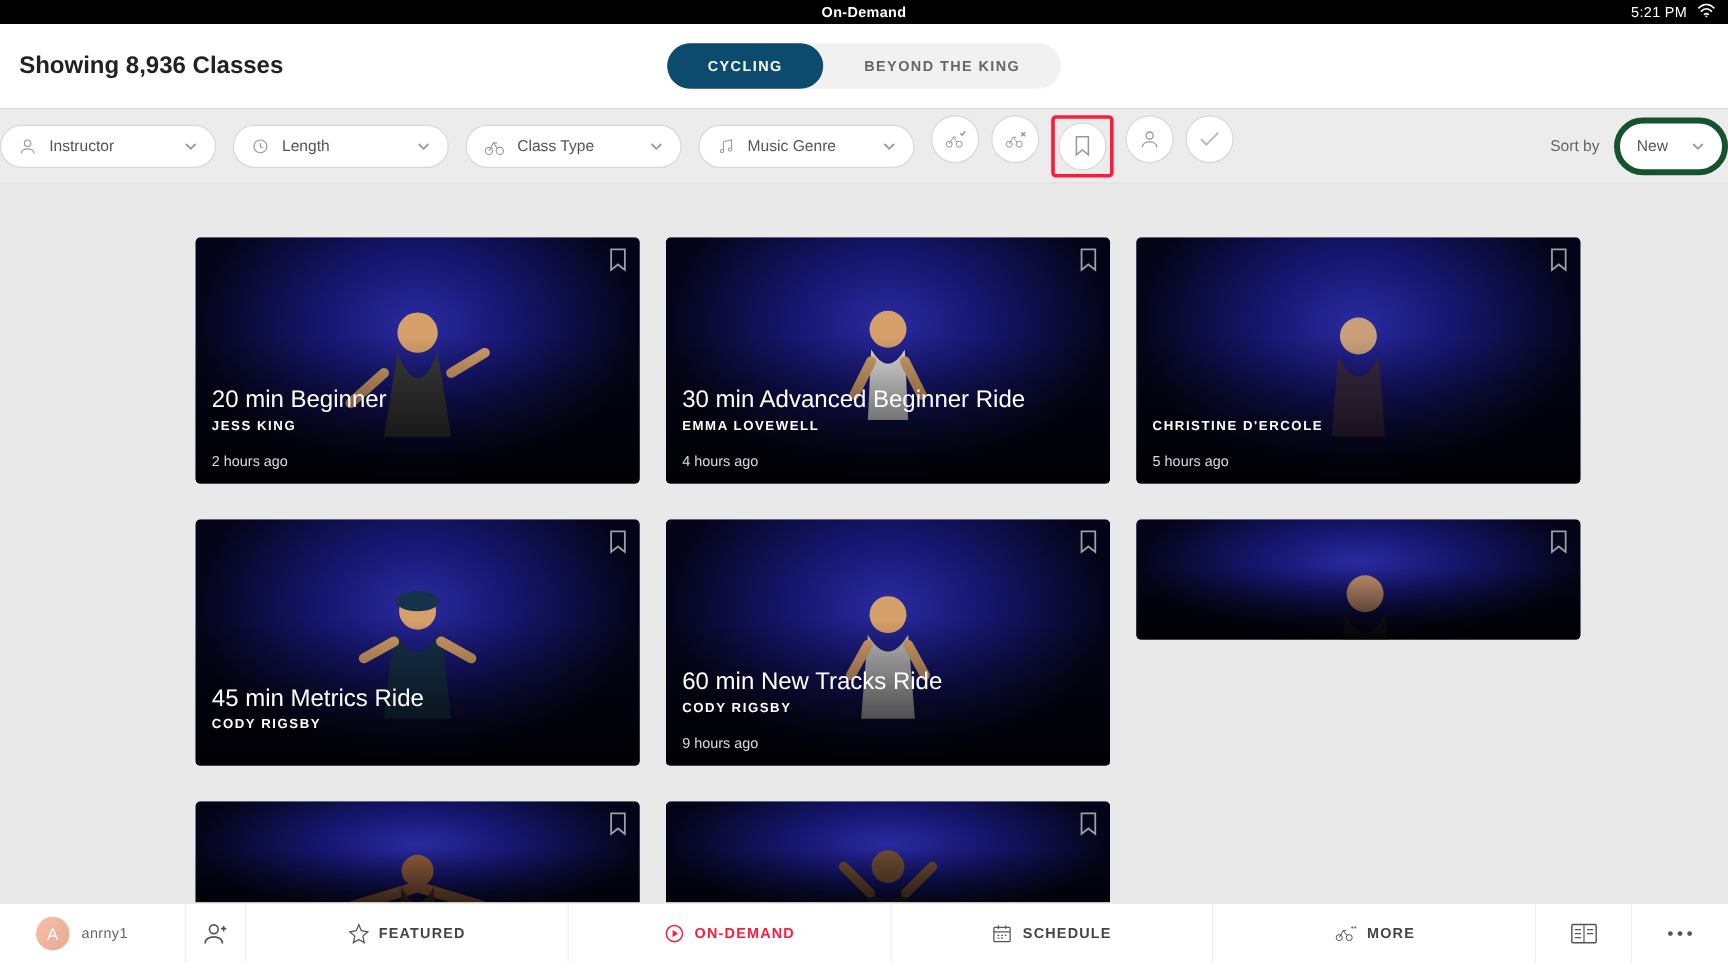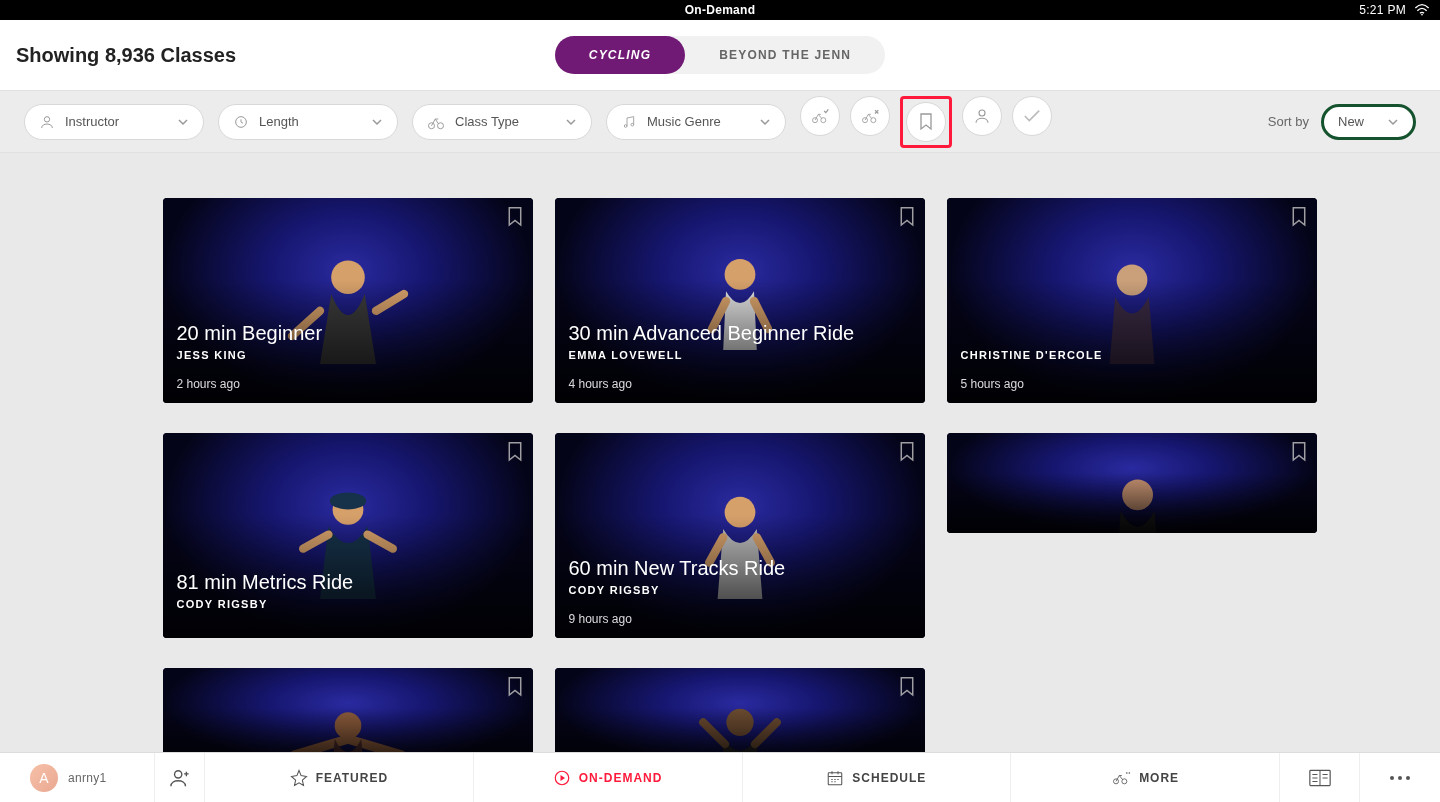--- a/index.html
+++ b/index.html
@@ -1,39 +1,39 @@
 <!DOCTYPE html>
 <html><head>
 <meta charset="utf-8">
 <style>
   * { box-sizing: border-box; margin: 0; padding: 0; }
   html, body { width: 1440px; height: 802px; font-family: -apple-system, Helvetica, Arial, sans-serif; background: #e9e9e9; overflow: hidden; }
   
   .status-bar { height: 20px; background: #000; color: #fff; display: flex; align-items: center; justify-content: center; position: relative; font-size: 12px; letter-spacing: .3px; }
   .status-bar .title { font-weight: 600; }
-  .status-right { position: absolute; right: 10px; display: flex; align-items: center; gap: 8px; font-size: 12px; }
+  .status-right { position: absolute; right: 10px; display: flex; align-items: flex-start; gap: 8px; font-size: 12px; }
   
   .tab-header { height: 70px; background: #fff; display: flex; align-items: center; position: relative; }
   .showing { position: absolute; left: 16px; font-size: 20px; font-weight: 600; color: #222; }
   .pill-group { margin: 0 auto; background: #f1f1f1; border-radius: 40px; display: flex; height: 38px; }
   .pill { display: flex; align-items: center; padding: 0 34px; border-radius: 40px; font-size: 12px; letter-spacing: 1.2px; font-weight: 700; color: #666; cursor: pointer; }
-  .pill.active { background: #701a75; color: #fff; font-style: italic; }
-  
-  .filter-row { height: 63px; background: #ececec; display: flex; align-items: center; padding: 0 24px; gap: 14px; border-top: 1px solid #e0e0e0; border-bottom: 1px solid #e0e0e0;}
+  .pill.active { background: #0c4a6e; color: #fff; }
+  
+  .filter-row { height: 63px; background: #ececec; display: flex; align-items: center; padding: 0 0; gap: 14px; border-top: 1px solid #e0e0e0; border-bottom: 1px solid #e0e0e0;}
   .filter { background: #fff; border: 1px solid #d8d8d8; border-radius: 30px; height: 36px; width: 180px; display: flex; align-items: center; padding: 0 14px; gap: 10px; cursor: pointer; color: #555; font-size: 13px; }
   .filter svg, .circle-btn svg { flex-shrink: 0; }
   .filter .chevron { margin-left: auto; }
   .filter.wide { width: 180px; }
   .circle-group { display: flex; gap: 10px; }
   .circle-btn { background: #fff; border: 1px solid #d8d8d8; border-radius: 50%; height: 40px; width: 40px; display: flex; align-items: center; justify-content: center; cursor: pointer; }
   .circle-btn.highlight { box-sizing: content-box; border: 3px solid #ff1a3b; border-radius: 4px; width: 40px; height: 46px; padding: 0 3px; background: transparent;}
   .circle-btn.highlight .inner { background:#fff; border:1px solid #d8d8d8; border-radius:50%; width:40px; height:40px; display:flex; align-items:center; justify-content:center;}
   .sort-wrap { margin-left: auto; display: flex; align-items: center; gap: 12px; text-align: center; }
   .sort-label { font-size: 13px; color: #666; }
-  .sort-btn { background: #fff; border: 3px solid #14532d; border-radius: 30px; height: 36px; min-width: 95px; display: flex; align-items: center; padding: 0 14px; gap: 8px; cursor: pointer; color: #555; font-size: 13px; }
+  .sort-btn { background: #fff; border: 5px solid #14532d; border-radius: 30px; height: 48px; min-width: 95px; display: flex; align-items: center; padding: 0 14px; gap: 8px; cursor: pointer; color: #555; font-size: 13px; }
   
   .grid { padding: 45px 109px 0 148px; display: grid; grid-template-columns: repeat(3, 370px); gap: 30px 22px; justify-content: center; }
   .card { position: relative; height: 205px; border-radius: 4px; overflow: hidden; background: #0a0a2a; cursor: pointer; }
   .card .bg { position:absolute; inset:0; background: radial-gradient(ellipse at 50% 35%, #2a2aa0 0%, #161670 30%, #040418 70%); }
   .card .vignette { position:absolute; inset:0; background: linear-gradient(to top, rgba(0,0,0,.85) 0%, rgba(0,0,0,.2) 45%, rgba(0,0,0,0) 60%); }
   .card .bm { position:absolute; top:8px; right:10px; color: #bbb; opacity:.85;}
   .card .info { position:absolute; left:14px; bottom:12px; right:14px; color:#fff; }
   .card .title { font-size: 20px; font-weight: 500; margin-bottom: 4px; }
   .card .inst { font-size: 11px; letter-spacing: 1.3px; font-weight:700; margin-bottom: 16px; text-transform: uppercase;}
   .card .time { font-size: 12px; opacity: .85;}
@@ -63,21 +63,21 @@
         <path d="M2 6 Q12 -4 22 6 M5 10 Q12 3 19 10 M9 14 Q12 11 15 14" stroke="#fff" stroke-width="2"></path>
         <circle cx="12" cy="16" r="1.2" fill="#fff" stroke="none"></circle>
       </svg>
   </div>
 </div>
 
 <div class="tab-header">
   <div class="showing">Showing 8,936 Classes</div>
   <div class="pill-group">
     <div class="pill active">CYCLING</div>
-    <div class="pill">BEYOND THE JENN</div>
+    <div class="pill">BEYOND THE KING</div>
   </div>
 </div>
 
 <div class="filter-row">
   <div class="filter">
     <svg width="16" height="16" viewBox="0 0 24 24">
         <circle cx="12" cy="8" r="4" stroke="#999" stroke-width="1.5"></circle>
         <path d="M4 21c0-4 4-6 8-6s8 2 8 6" stroke="#999" stroke-width="1.5"></path>
       </svg>
     <span>Instructor</span>
@@ -224,21 +224,21 @@
         <circle cx="50" cy="26" r="11" fill="#d6a06a" stroke="none"></circle>
         <ellipse cx="50" cy="20" rx="13" ry="6" fill="#16324a" stroke="none"></ellipse>
         <path d="M36 38 Q50 62 64 38 L70 90 L30 90 Z" fill="#16324a" stroke="none"></path>
         <path d="M36 44 L18 54 M64 44 L82 54" stroke="#d6a06a" stroke-width="6" stroke-linecap="round"></path>
       </svg>
     <div class="vignette"></div>
     <svg class="bm" width="16" height="22" viewBox="0 0 14 18">
         <path d="M2 1h10v15l-5-4-5 4V1z" stroke-width="1.3"></path>
       </svg>
     <div class="info">
-      <div class="title">81 min Metrics Ride</div>
+      <div class="title">45 min Metrics Ride</div>
       <div class="inst">CODY RIGSBY</div>
     </div>
   </div>
   <div class="card">
     <div class="bg"></div>
     <svg class="figure" width="140" height="140" viewBox="0 0 100 100">
         <circle cx="50" cy="28" r="11" fill="#d6a06a" stroke="none"></circle>
         <path d="M38 40 Q50 60 62 40 L66 90 L34 90 Z" fill="#bbb" stroke="none"></path>
         <path d="M38 46 L28 64 M62 46 L72 64" stroke="#d6a06a" stroke-width="6" stroke-linecap="round"></path>
       </svg>

